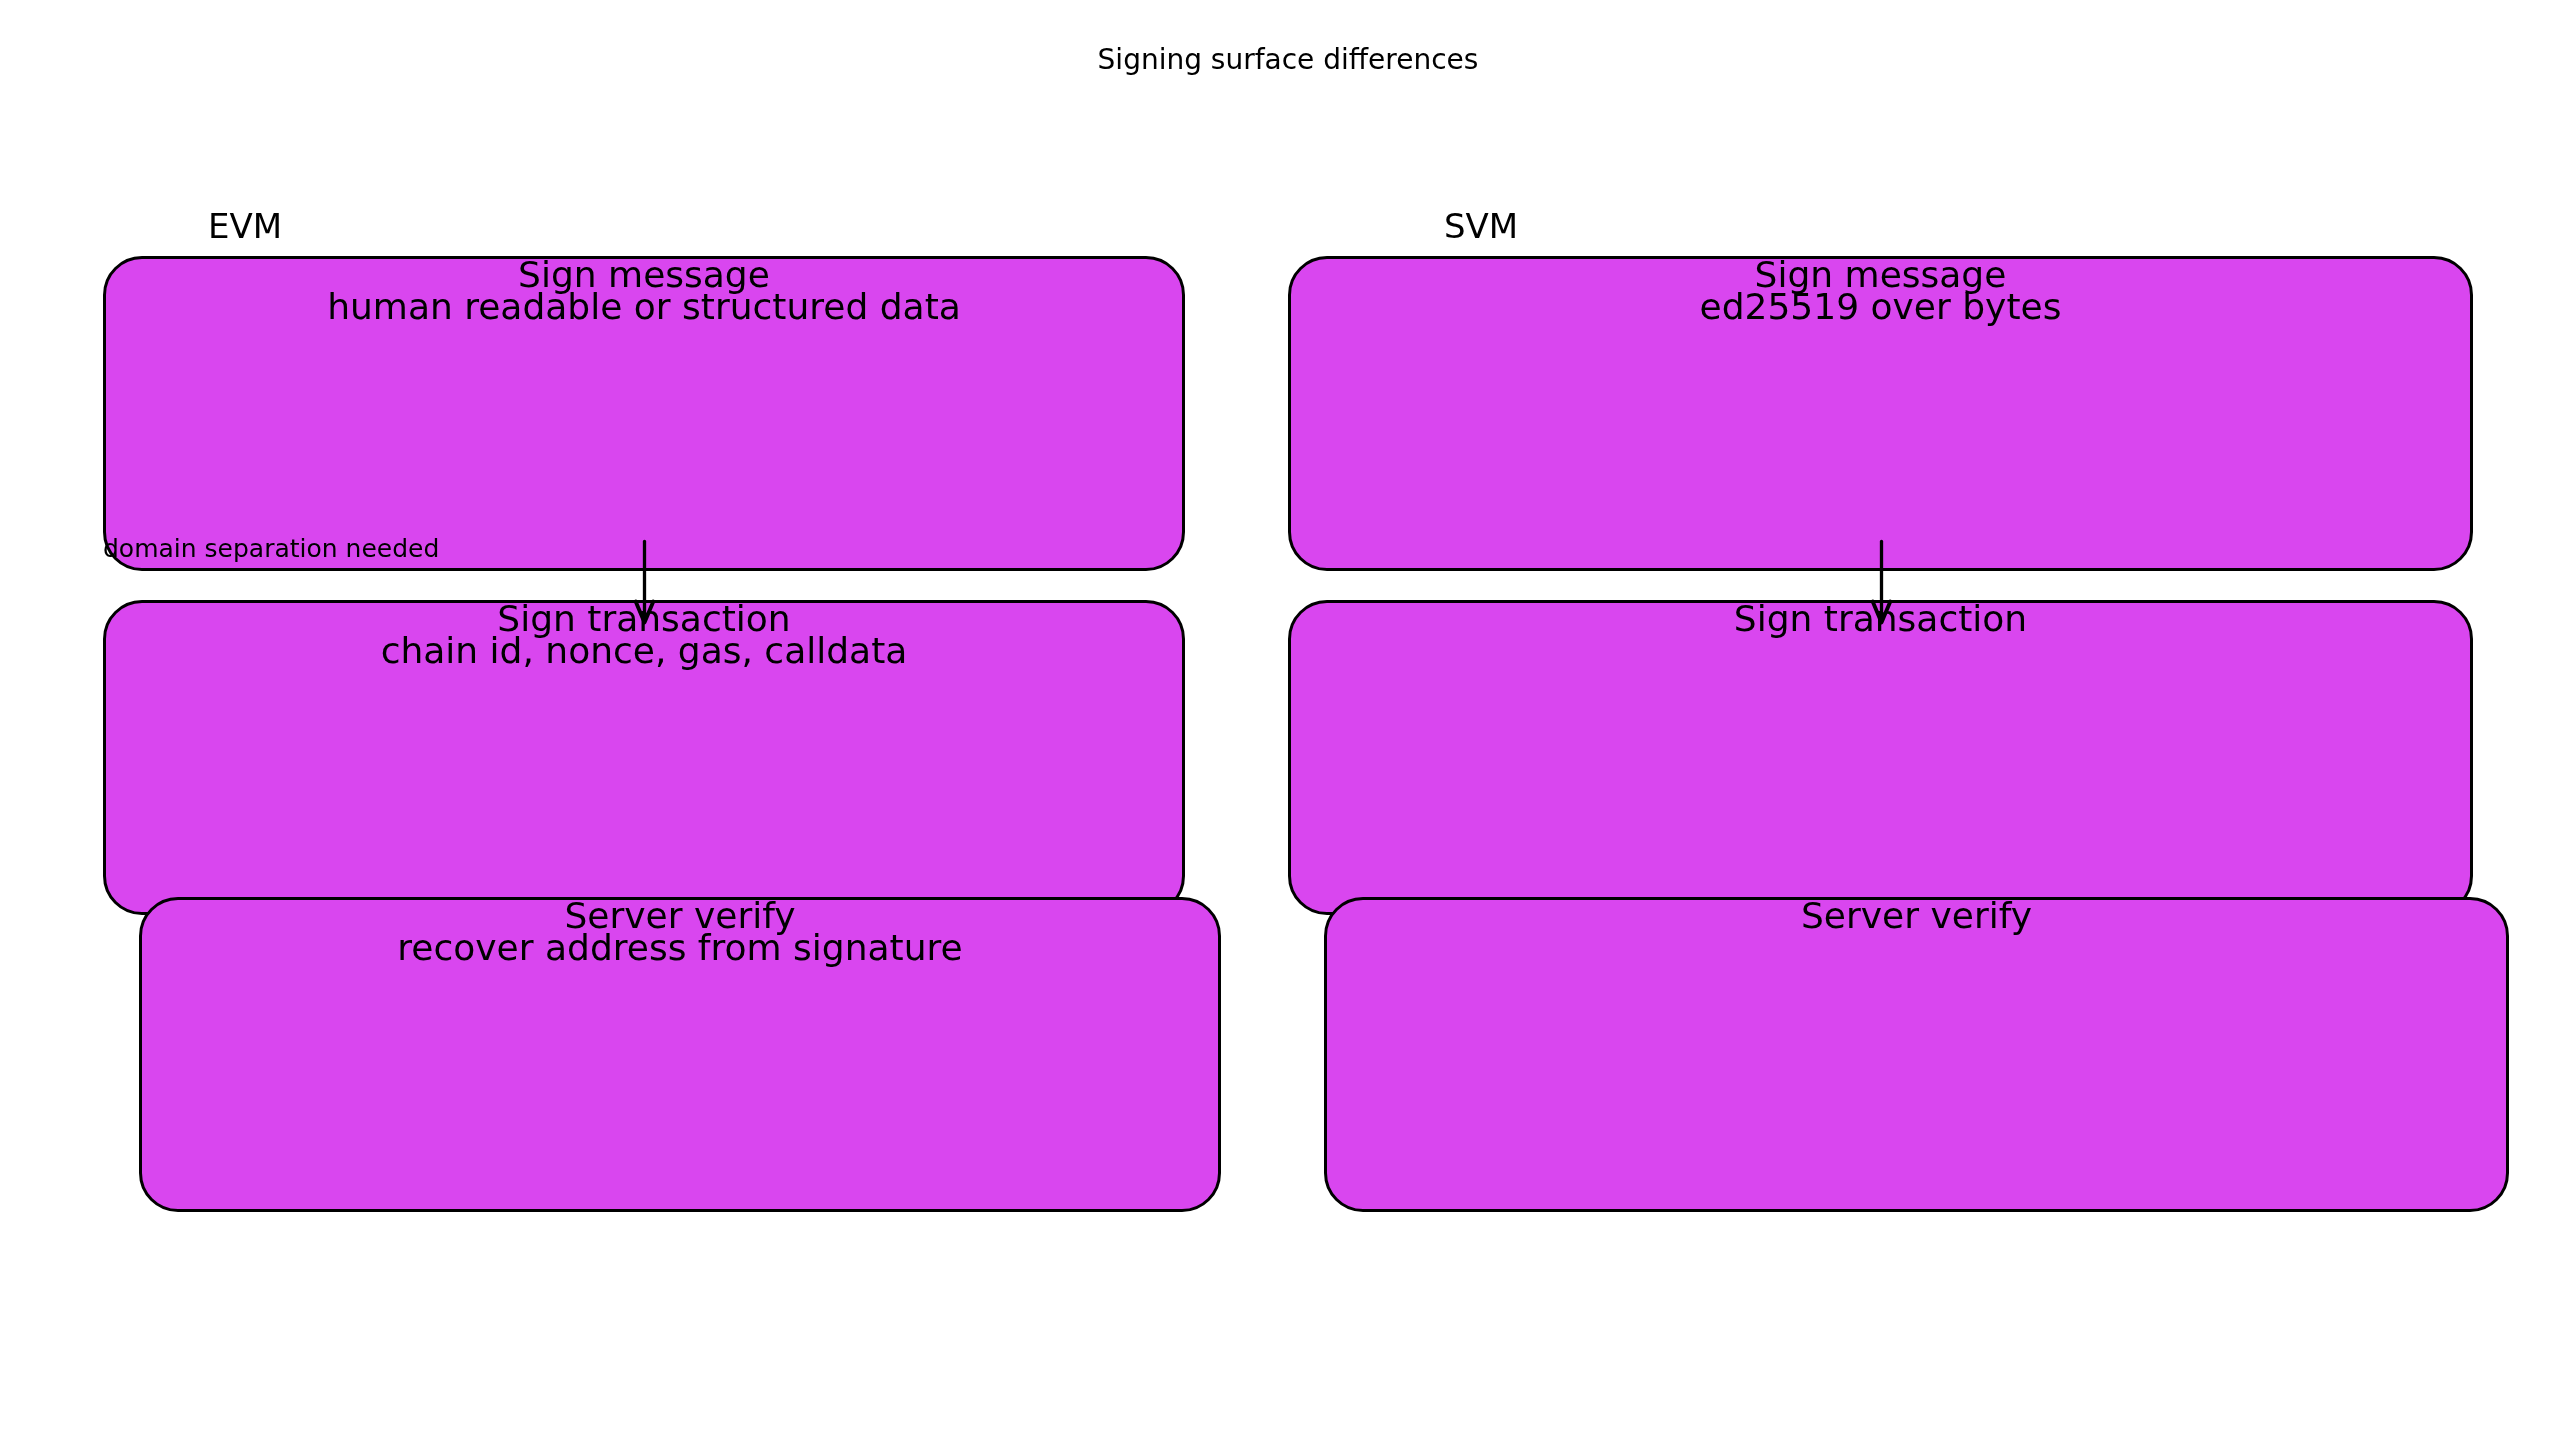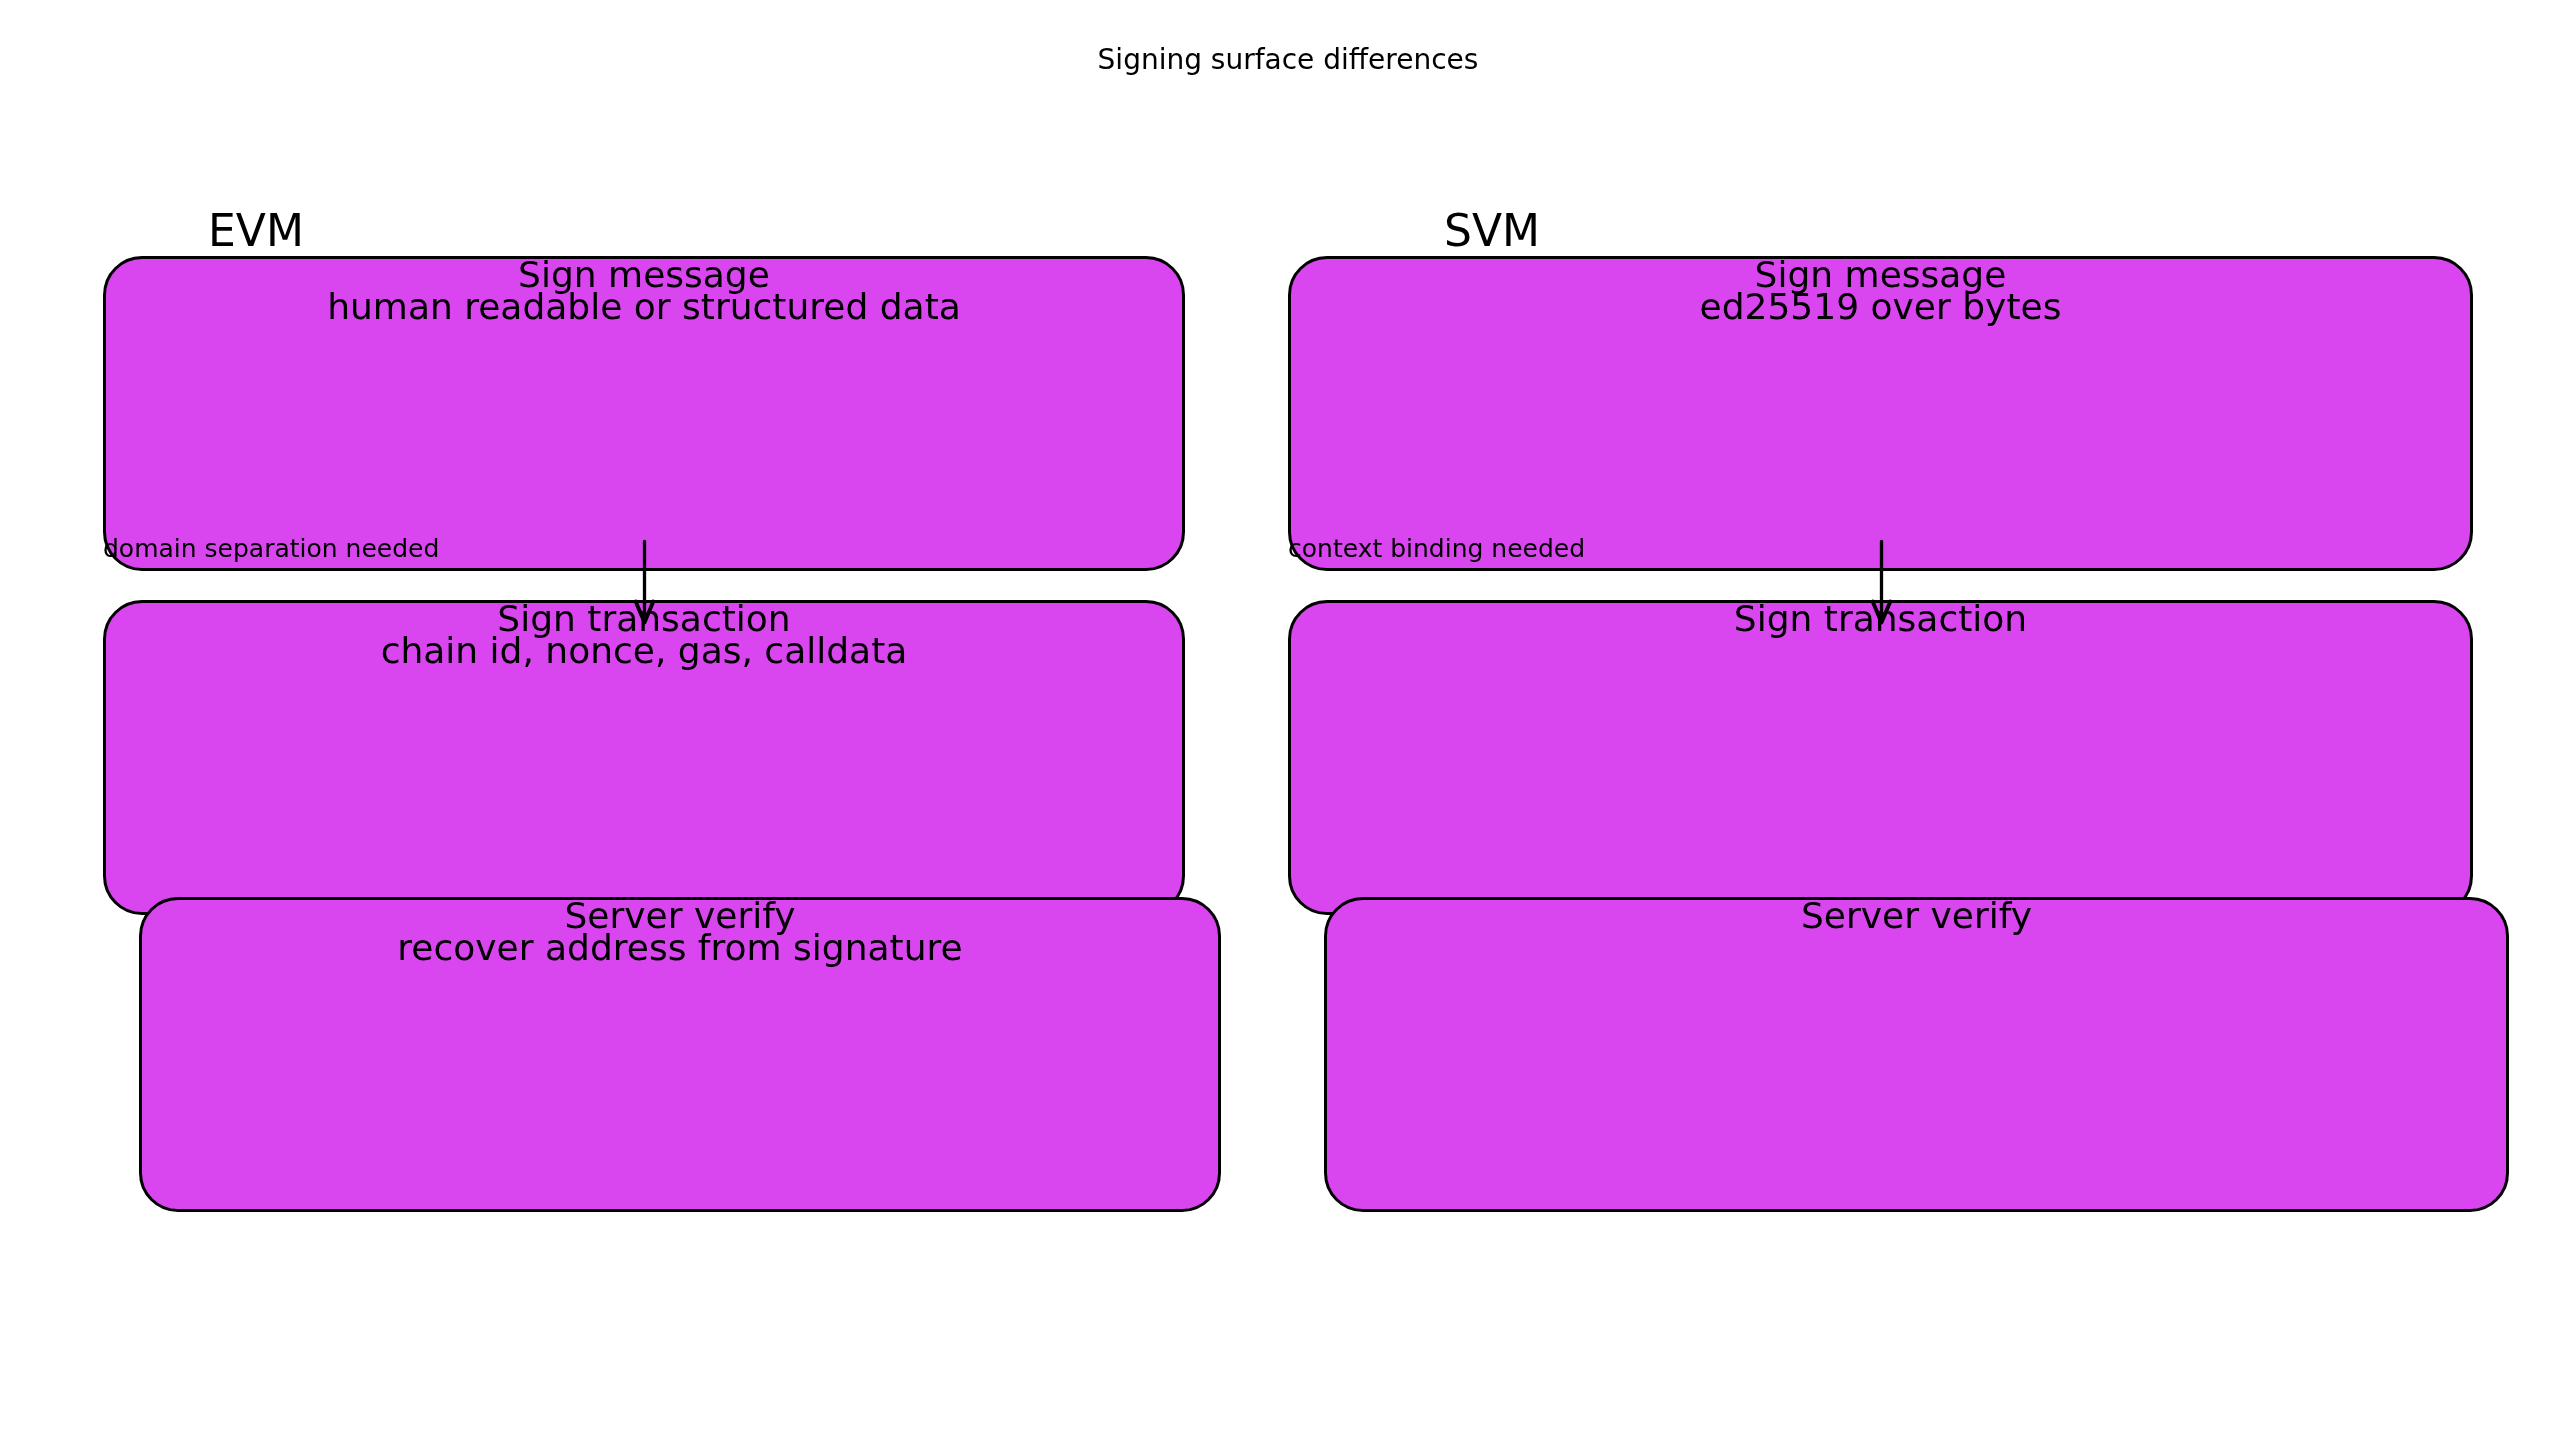--- a/index.html
+++ b/index.html
@@ -18,21 +18,21 @@
     left: 0;
     width: 2576px;
     text-align: center;
     font-size: 28px;
     line-height: 1;
     white-space: nowrap;
   }
   .col-header {
     position: absolute;
     top: 209px;
-    font-size: 44px;
+    font-size: 34px;
     line-height: 1;
     white-space: nowrap;
   }
   .flow-box {
     position: absolute;
     box-sizing: border-box;
     border: 3.3px solid #000000;
     border-radius: 39px;
     background: #d946ef;
     display: flex;
@@ -125,16 +125,15 @@
   <div class="flow-box svm-box row3">
     <div class="box-text">
       <div>Server verify</div>
     </div>
   </div>
 
   <svg class="arrow-svg svm-arrow" viewBox="0 0 70 165">
     <line x1="35" y1="8" x2="35" y2="150" stroke="#000000" stroke-width="6" stroke-linecap="round"></line>
     <polyline points="19,117 35,155 51,117" fill="none" stroke="#000000" stroke-width="7" stroke-linecap="round" stroke-linejoin="round"></polyline>
   </svg>
-  <div class="arrow-label svm-span">context binding needed</div>
 
 </div>
 
 
 </body></html>

